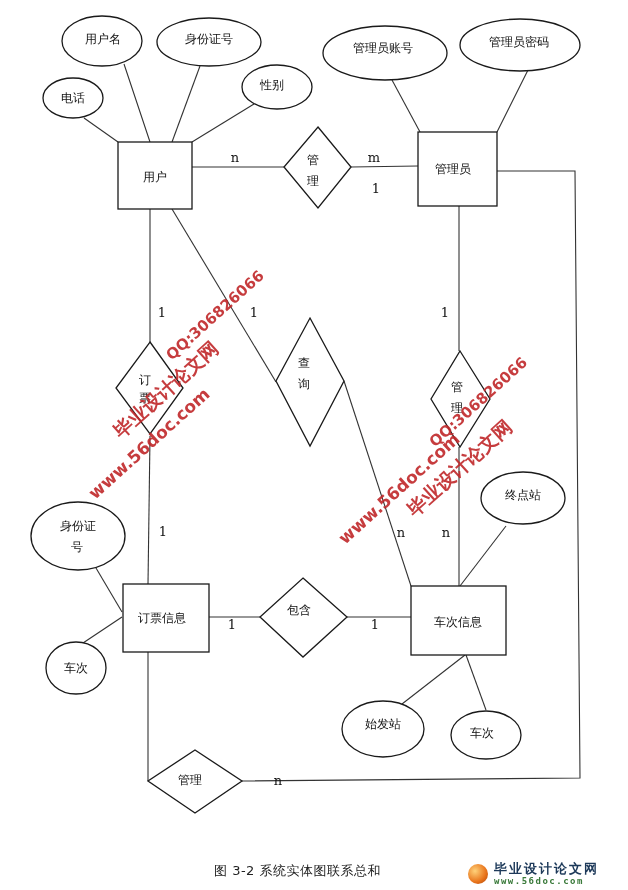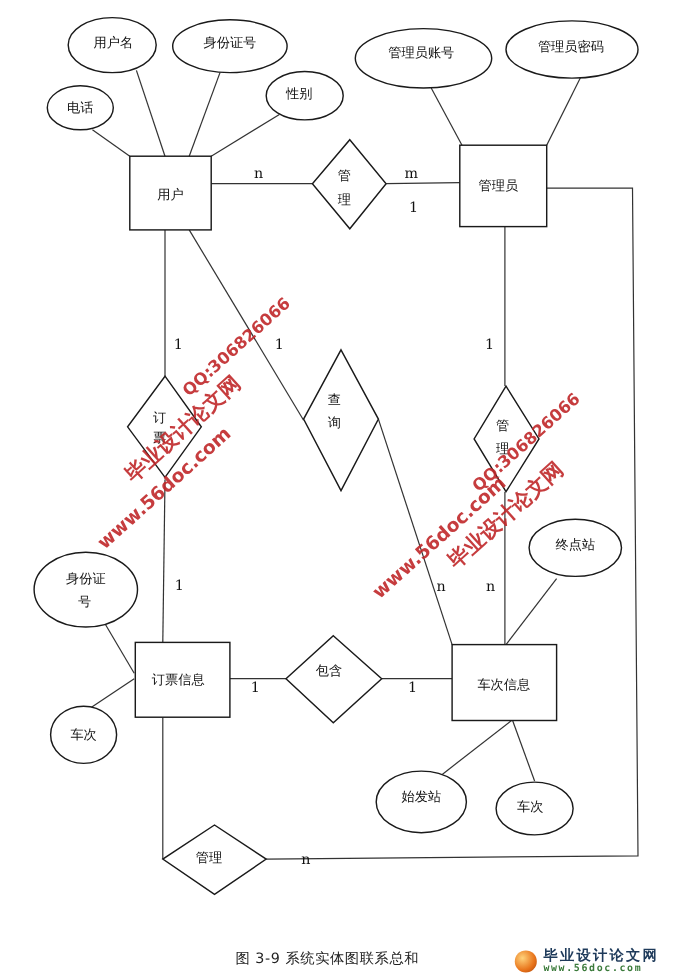--- a/index.html
+++ b/index.html
@@ -169,19 +169,19 @@
     <text class="wm" x="60" y="-28" font-size="19">毕业设计论文网</text>
     <text class="wm" x="150" y="-52" font-size="15">QQ:306826066</text>
   </g>
   <g transform="translate(345,545) rotate(-42)">
     <text class="wm" x="0" y="0" font-size="17">www.56doc.com</text>
     <text class="wm" x="70" y="26" font-size="19">毕业设计论文网</text>
     <text class="wm" x="132" y="-12" font-size="15">QQ:306826066</text>
   </g>
 </svg>
 
-<div class="caption">图 3-9   系统实体图联系总和</div>
+<div class="caption">图 3-2   系统实体图联系总和</div>
 
 <div class="logo">
   <div class="logo-ball"></div>
   <div class="logo-title">毕业设计论文网</div>
   <div class="logo-url">www.56doc.com</div>
 </div>
 
 </body></html>

